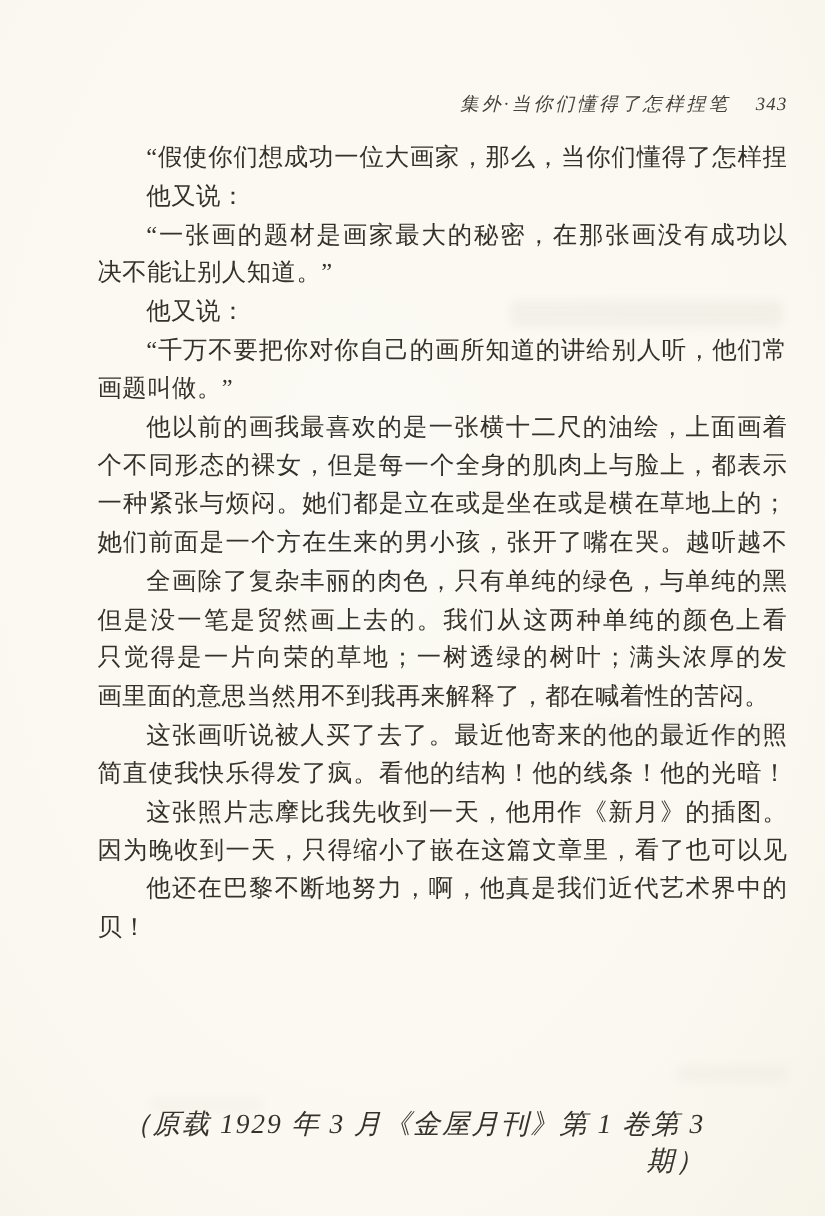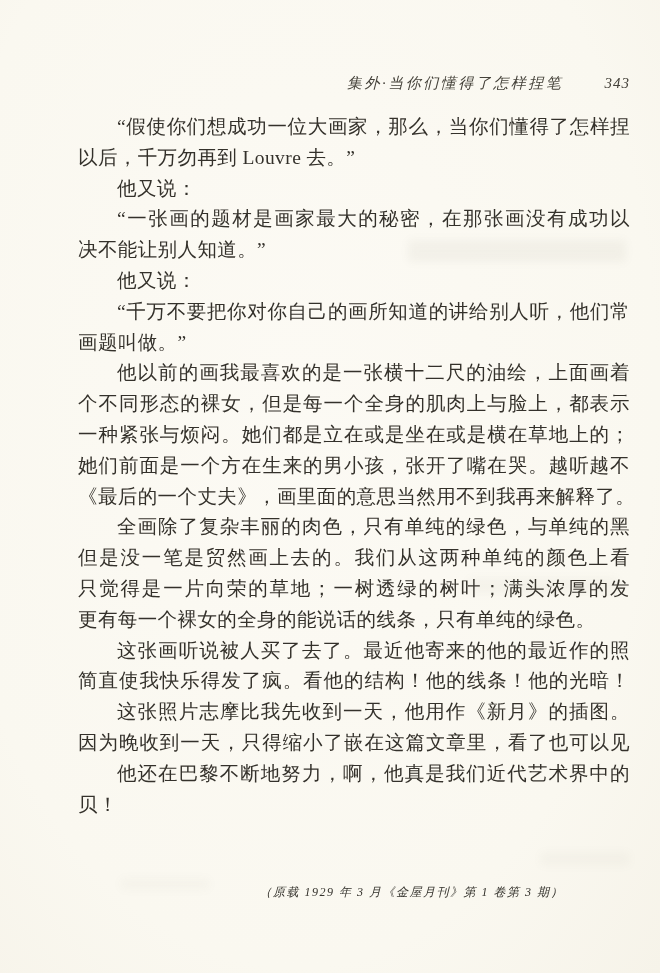--- a/index.html
+++ b/index.html
@@ -21,21 +21,21 @@
     left: 0;
     right: 30px;
     text-align: right;
     font-size: 15px;
     font-style: italic;
     color: #45423a;
     letter-spacing: 2.5px;
   }
   .running-header .page-num {
     display: inline-block;
-    margin-left: 35px;
+    margin-left: 14px;
     letter-spacing: 1px;
     font-family: Liberation Serif, serif;
   }
   
   .body-text {
     position: absolute;
     top: 112px;
     left: 78px;
     width: 552px;
     font-size: 19.5px;
@@ -58,21 +58,21 @@
   }
   
   .footer-note {
     position: absolute;
     top: 884px;
     left: 78px;
     width: 552px;
     text-align: right;
     padding-right: 66px;
     box-sizing: border-box;
-    font-size: 12px;
+    font-size: 22px;
     font-style: italic;
     color: #35332d;
     letter-spacing: 1.5px;
   }
   
   .ghost {
     position: absolute;
     background: #8a8472;
     opacity: 0.07;
     filter: blur(4px);
@@ -90,36 +90,34 @@
 <div class="page">
 
   <div class="running-header">
     <span class="title">集外·当你们懂得了怎样捏笔</span>
     <span class="page-num">343</span>
   </div>
 
   <div class="body-text">
 
   <div class="line indent full">“假使你们想成功一位大画家，那么，当你们懂得了怎样捏笔</div>
-      <div class="line">以后，千万勿再到 Louvre 去。”</div>
       <div class="line indent">他又说：</div>
       <div class="line indent full">“一张画的题材是画家最大的秘密，在那张画没有成功以前，</div>
       <div class="line">决不能让别人知道。”</div>
       <div class="line indent">他又说：</div>
       <div class="line indent full">“千万不要把你对你自己的画所知道的讲给别人听，他们常会</div>
       <div class="line">画题叫做。”</div>
       <div class="line indent full">他以前的画我最喜欢的是一张横十二尺的油绘，上面画着七</div>
       <div class="line full">个不同形态的裸女，但是每一个全身的肌肉上与脸上，都表示着</div>
       <div class="line full">一种紧张与烦闷。她们都是立在或是坐在或是横在草地上的；在</div>
       <div class="line full">她们前面是一个方在生来的男小孩，张开了嘴在哭。越听越不懂</div>
-      <div class="line">《最后的一个丈夫》，画里面的意思当然用不到我再来解释了。</div>
       <div class="line indent full">全画除了复杂丰丽的肉色，只有单纯的绿色，与单纯的黑色。</div>
       <div class="line full">但是没一笔是贸然画上去的。我们从这两种单纯的颜色上看去，</div>
       <div class="line full">只觉得是一片向荣的草地；一树透绿的树叶；满头浓厚的发髻；</div>
-      <div class="line">更有每一个裸女的全身的能说话的线条，只有单纯的绿色。</div>
+      <div class="line">画里面的意思当然用不到我再来解释了，都在喊着性的苦闷。</div>
       <div class="line indent full">这张画听说被人买了去了。最近他寄来的他的最近作的照片，</div>
       <div class="line full">简直使我快乐得发了疯。看他的结构！他的线条！他的光暗！他</div>
       <div class="line indent full">这张照片志摩比我先收到一天，他用作《新月》的插图。我</div>
       <div class="line full">因为晚收到一天，只得缩小了嵌在这篇文章里，看了也可以见到</div>
       <div class="line indent full">他还在巴黎不断地努力，啊，他真是我们近代艺术界中的宝</div>
       <div class="line">贝！</div>
     </div>
 
   <div class="footer-note">（原载 1929 年 3 月《金屋月刊》第 1 卷第 3 期）</div>
 

